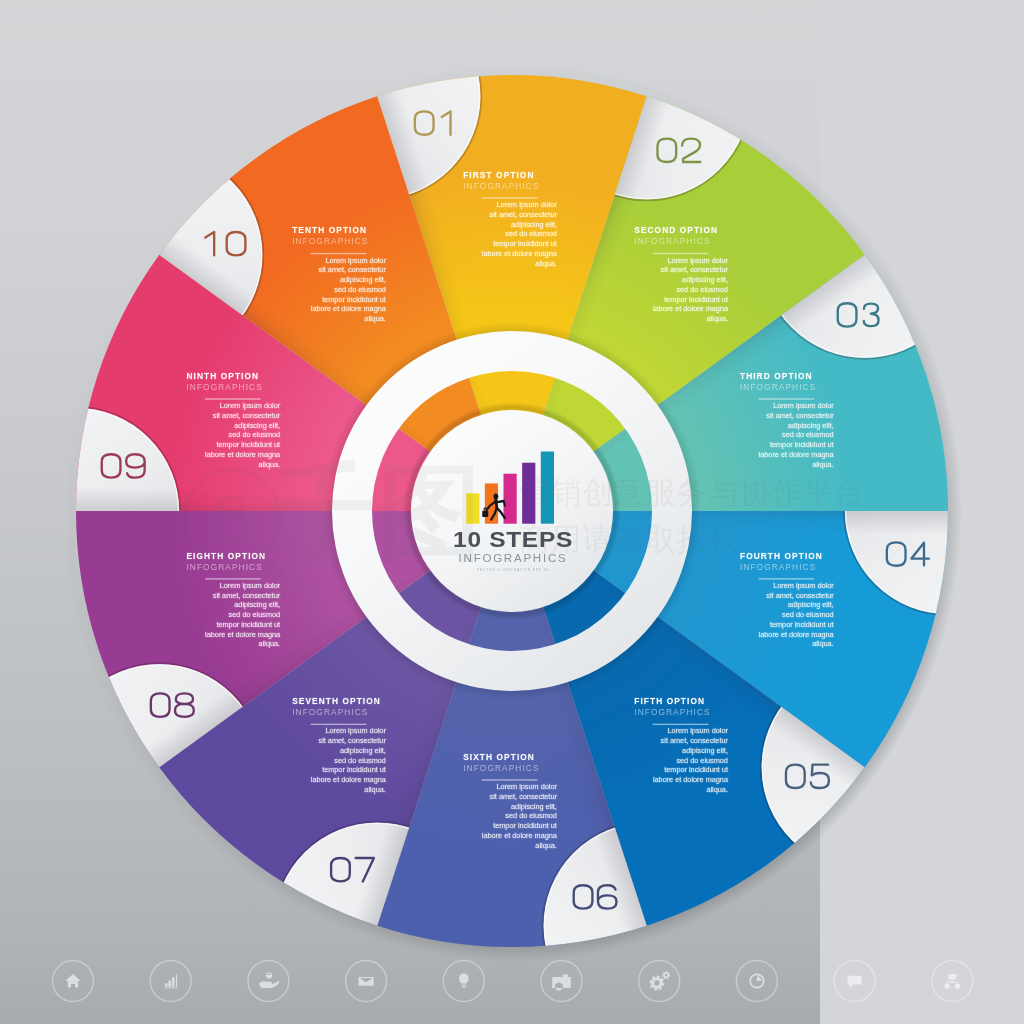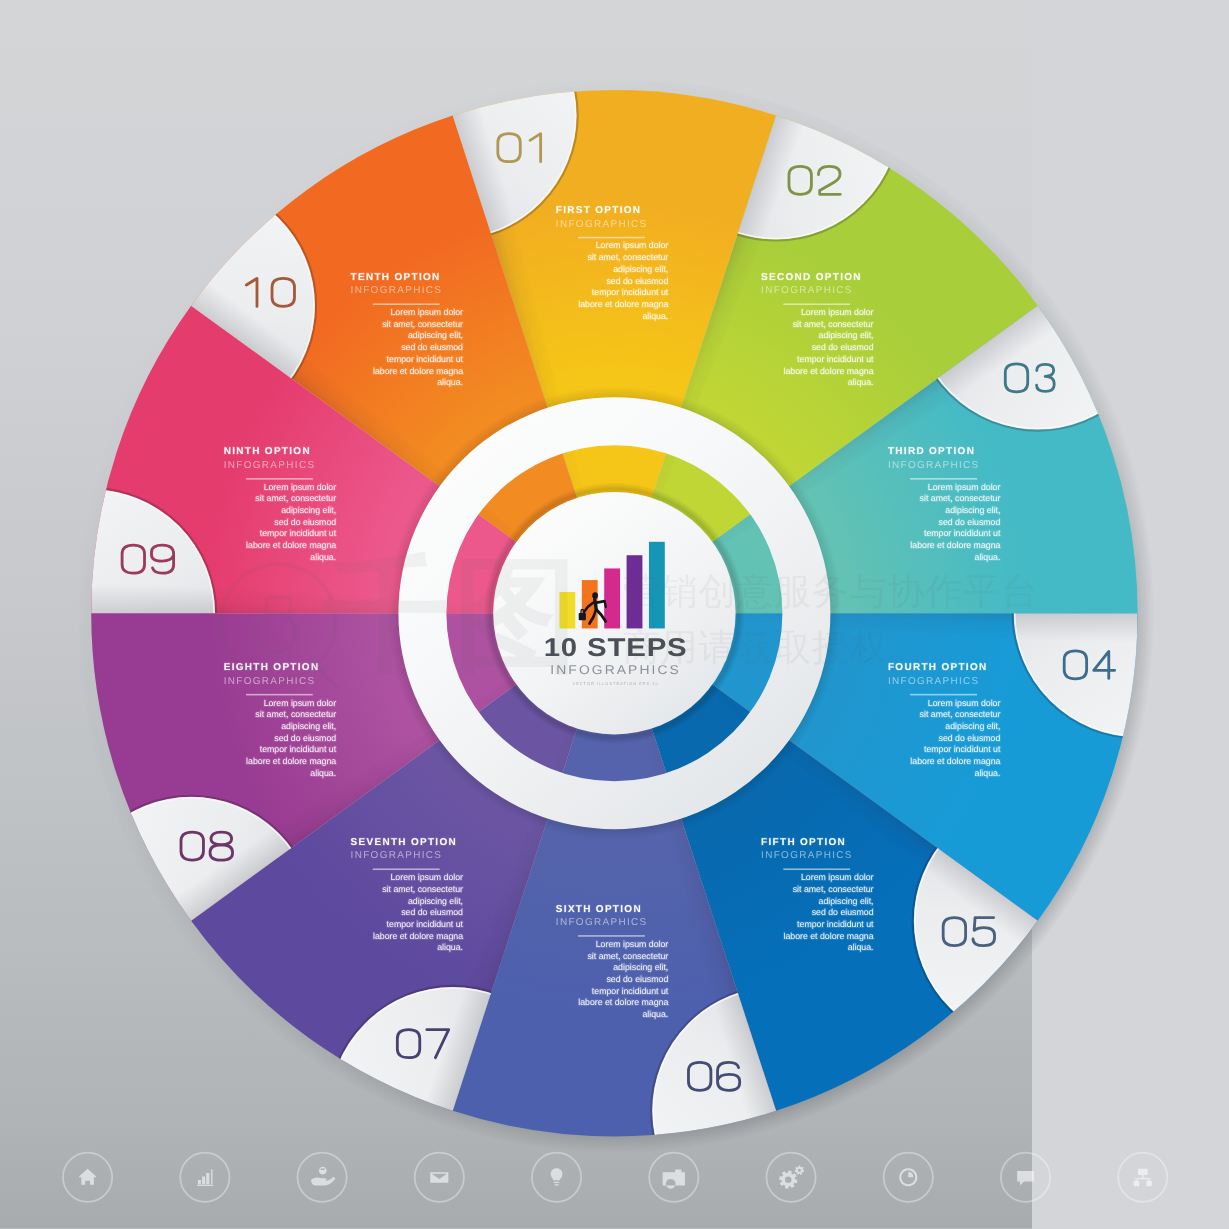--- a/index.html
+++ b/index.html
@@ -1,21 +1,21 @@
 <!DOCTYPE html>
 <html><head>
 <meta charset="utf-8">
 <title>10 Steps Infographics</title>
 <style>
   html,body{margin:0;padding:0;}
   body{width:1024px;height:1024px;overflow:hidden;
        font-family:"Liberation Sans","DejaVu Sans",sans-serif;
        background:#d3d5d8;}
   #stage{position:relative;width:820px;height:1024px;
-         background:linear-gradient(180deg,#d3d5d7 0%,#d0d2d5 22%,#c6c8cb 50%,#bbbec1 74%,#b0b3b6 92%,#a8abad 100%);padding-left:40px;}
+         background:linear-gradient(180deg,#d3d5d7 0%,#d0d2d5 22%,#c6c8cb 50%,#bbbec1 74%,#b0b3b6 92%,#a8abad 100%);}
   svg{position:absolute;left:0;top:0;width:1024px;height:1024px;}
   .seg-title{font-weight:bold;font-size:8.3px;letter-spacing:1.1px;fill:#ffffff;paint-order:stroke;stroke:#ffffff;stroke-width:1.0px;stroke-opacity:.16;}
   .seg-sub{font-size:8.3px;letter-spacing:1.1px;fill:#ffffff;fill-opacity:.52;}
   .seg-body{font-size:7.3px;fill:#ffffff;fill-opacity:.93;paint-order:stroke;stroke:#ffffff;stroke-width:1.5px;stroke-opacity:.13;}
   .logo-title{font-size:21.5px;font-weight:bold;letter-spacing:0.6px;fill:#4b5058;}
   .logo-sub{font-size:10.6px;letter-spacing:1.6px;fill:#8b9199;}
   .logo-tag{font-size:3.2px;letter-spacing:.9px;fill:#a9aeb5;}
 </style>
 </head>
 <body>

